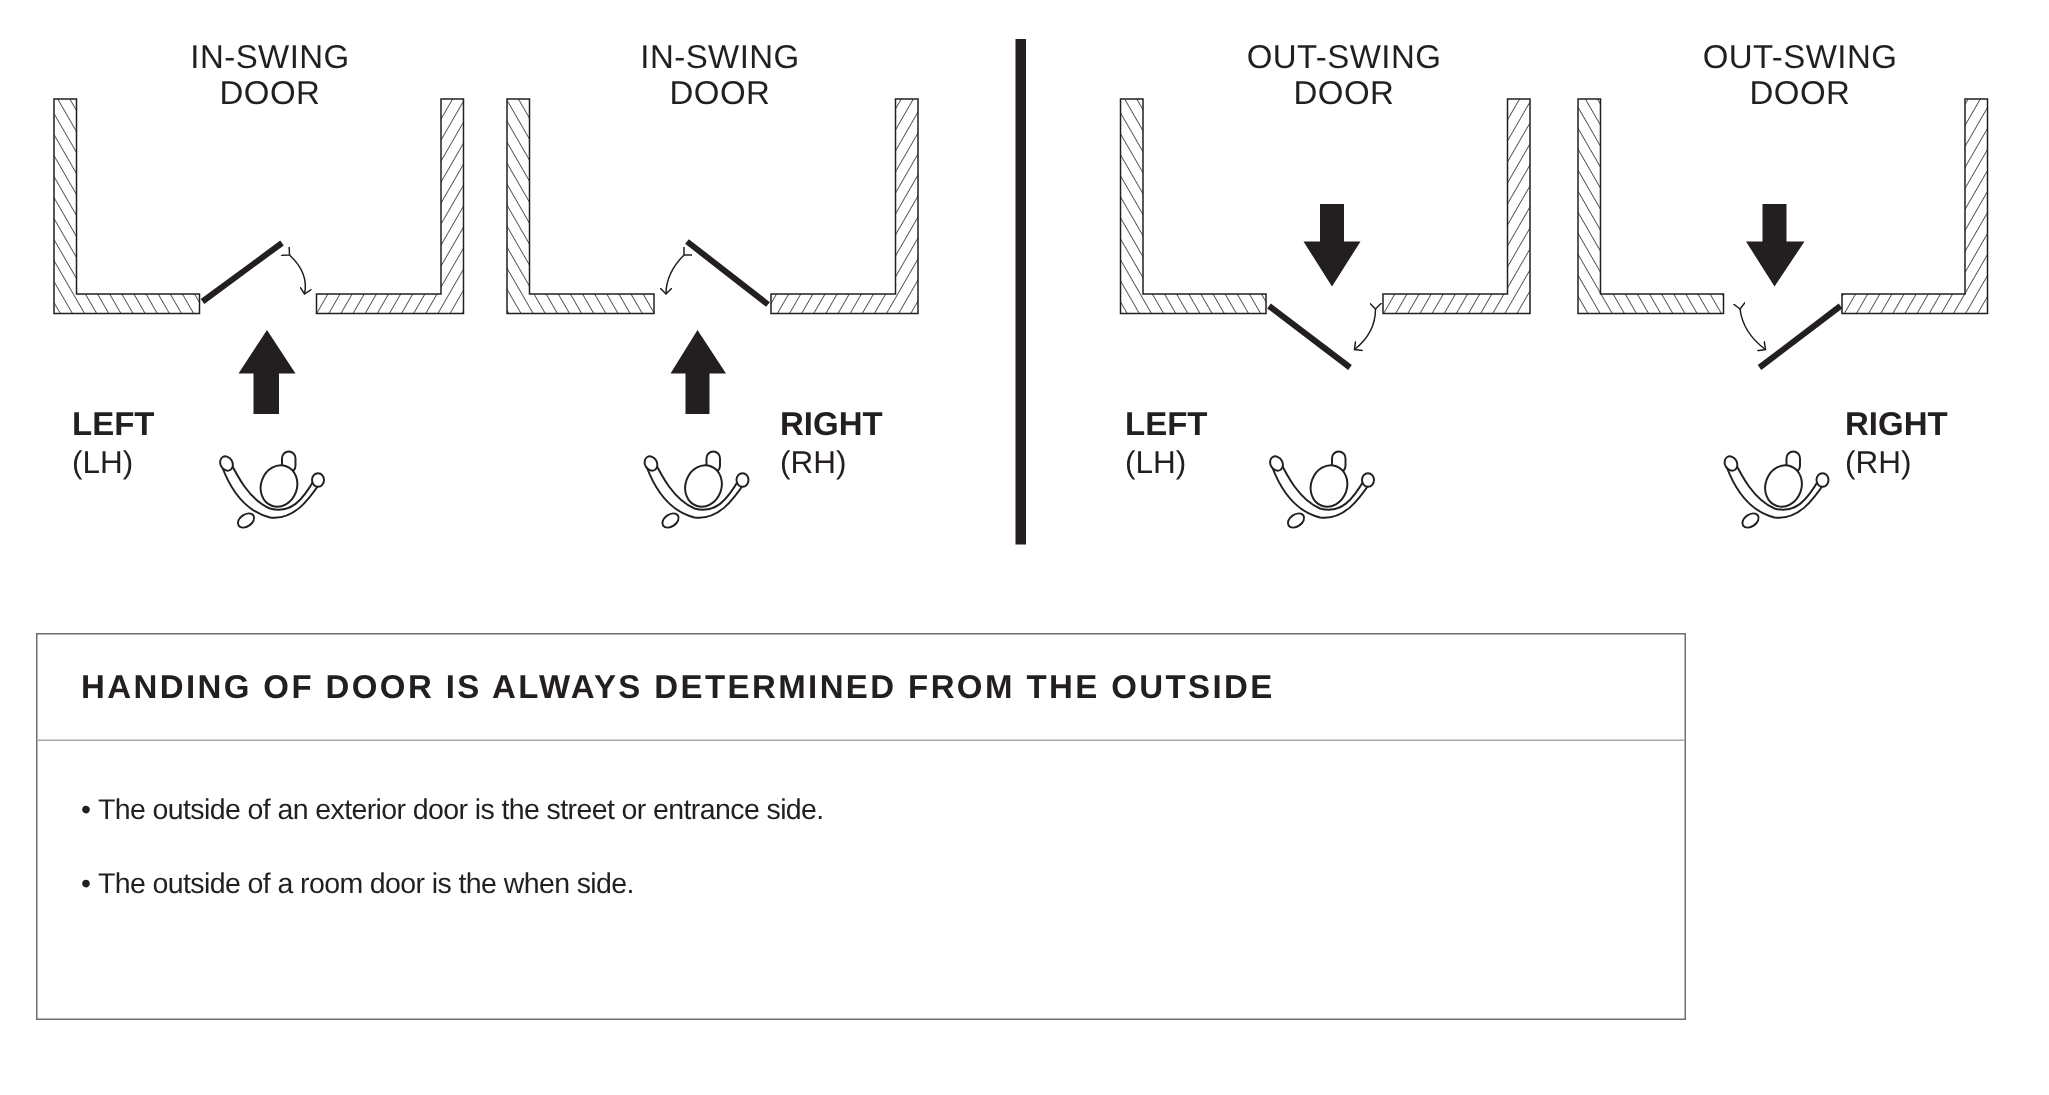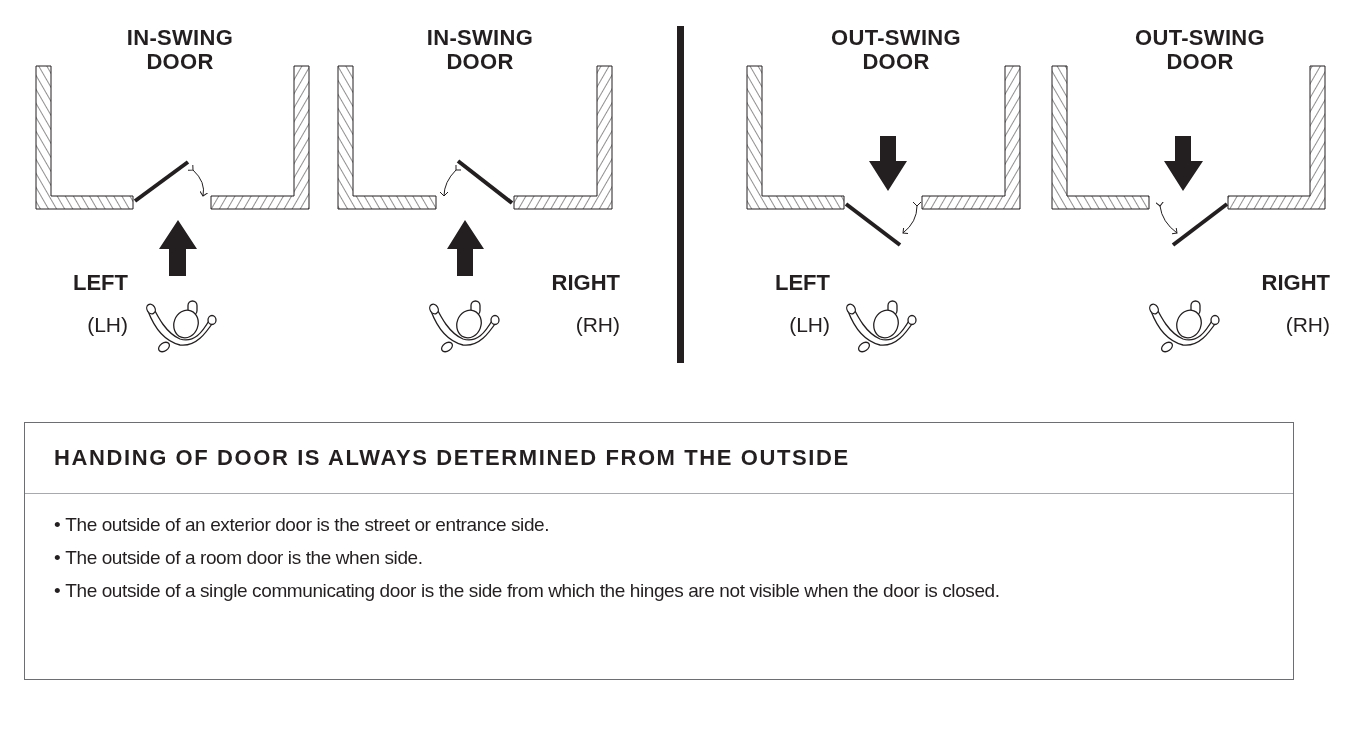--- a/index.html
+++ b/index.html
@@ -1,32 +1,32 @@
 <!DOCTYPE html>
 <html><head>
 <meta charset="utf-8">
 <style>
   html, body { margin:0; padding:0; background:#ffffff; }
   body { width:1366px; height:730px; position:relative; overflow:hidden;
          font-family:"Liberation Sans", sans-serif; color:#231f20; }
-  .title { position:absolute; text-align:center; font-weight:bold; font-size:22px;
+  .title { position:absolute; text-align:center; font-weight:normal; font-size:22px;
            line-height:24px; letter-spacing:0.3px; }
-  .hand { position:absolute; text-align:right; }
+  .hand { position:absolute; text-align:left; }
   .hand .big { font-weight:bold; font-size:22px; line-height:26px; }
-  .hand .small { font-size:21px; line-height:26px;margin-top:16px; }
+  .hand .small { font-size:21px; line-height:26px; }
   svg.diagram { position:absolute; left:0; top:0; }
-  .infobox { position:absolute; left:24px; top:422px; width:1270px; height:258px;
+  .infobox { position:absolute; left:24px; top:422px; width:1100px; height:258px;
              border:1px solid #6d6e71; box-sizing:border-box; }
   .infobox .head { height:71px; border-bottom:1px solid #a7a9ac; box-sizing:border-box;
                    padding-left:29px; display:flex; align-items:center;
                    font-weight:bold; font-size:22px; letter-spacing:1.6px; }
   .infobox ul { list-style:none; margin:0; padding:14px 0 0 29px; }
   .infobox li { font-family:"Liberation Sans Narrow","Liberation Sans", sans-serif;
                 font-size:19px; line-height:33px; transform-origin:left center;
-                letter-spacing:-0.4px; }
+                letter-spacing:-0.4px;margin-top:16px; }
   .infobox li::before { content:"\2022"; margin-right:5px; }
 </style>
 </head>
 <body>
 
 <svg class="diagram" width="1366" height="400" viewBox="0 0 1366 400">
   <defs>
     <pattern id="hatchA" patternUnits="userSpaceOnUse" width="7" height="7" patternTransform="rotate(-30)">
       <line x1="0" y1="0" x2="0" y2="7" stroke="#231f20" stroke-width="1"></line>
     </pattern>
@@ -118,15 +118,14 @@
 <div class="hand" style="left:1230px; top:270px; width:100px;">
   <div class="big">RIGHT</div>
     <div class="small">(RH)</div>
 </div>
 
 <div class="infobox">
   <div class="head">HANDING OF DOOR IS ALWAYS DETERMINED FROM THE OUTSIDE</div>
   <ul>
     <li>The outside of an exterior door is the street or entrance side.</li>
     <li>The outside of a room door is the when side.</li>
-    <li>The outside of a single communicating door is the side from which the hinges are not visible when the door is closed.</li>
   </ul>
 </div>
 
 </body></html>

